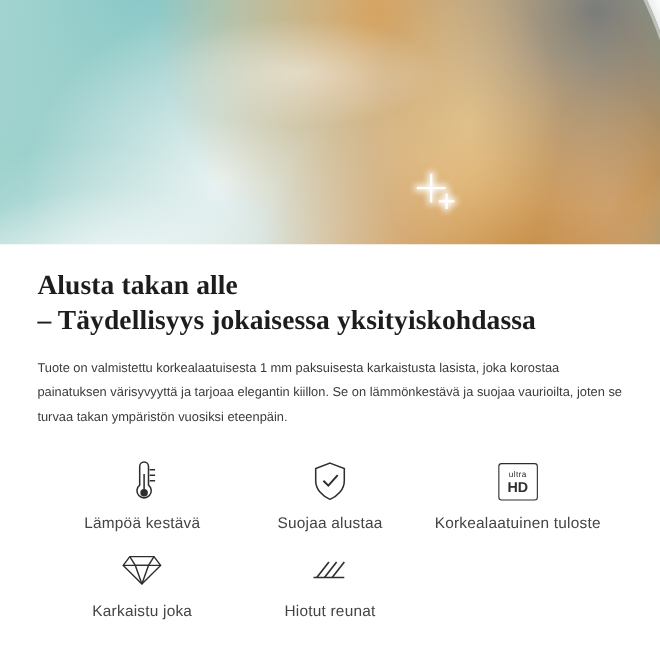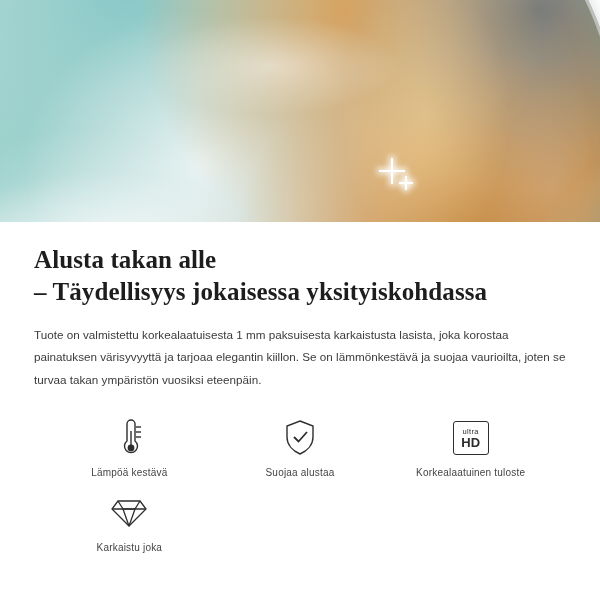--- a/index.html
+++ b/index.html
@@ -133,21 +133,21 @@
   }
   .feature-icon {
     height: 42px;
     display: flex;
     align-items: center;
     justify-content: center;
     color: #2e2e2e;
   }
   .feature-label {
     margin-top: 8px;
-    font-size: 10px;
+    font-size: 14px;
     color: #444444;
     text-align: center;
     letter-spacing: .2px;
   }
   .ultrahd-box {
     border: 1.4px solid #2e2e2e;
     border-radius: 3px;
     width: 34px;
     height: 32px;
     display: flex;
@@ -224,17 +224,28 @@
             <path d="M8 5 h22 l6 8 l-17 17 L2 13 z"></path>
             <path d="M2 13 h34"></path>
             <path d="M8 5 l5 8 l6 17"></path>
             <path d="M30 5 l-5 8 l-6 17"></path>
             <path d="M13 13 h12"></path>
           </svg>
         </div>
         <div class="feature-label">Karkaistu joka</div>
       </div>
 
+      <div class="feature">
+        <div class="feature-icon">
+          <svg width="36" height="30" viewBox="0 0 36 30" fill="none" stroke="#2e2e2e" stroke-width="1.5">
+            <line x1="6" y1="22" x2="17" y2="8"></line>
+            <line x1="13" y1="22" x2="24" y2="8"></line>
+            <line x1="20" y1="22" x2="31" y2="8"></line>
+            <line x1="3" y1="22" x2="31" y2="22"></line>
+          </svg>
+        </div>
+        <div class="feature-label">Hiotut reunat</div>
+      </div>
 
 
     </div>
   </div>
 </div>
 
 </body></html>

